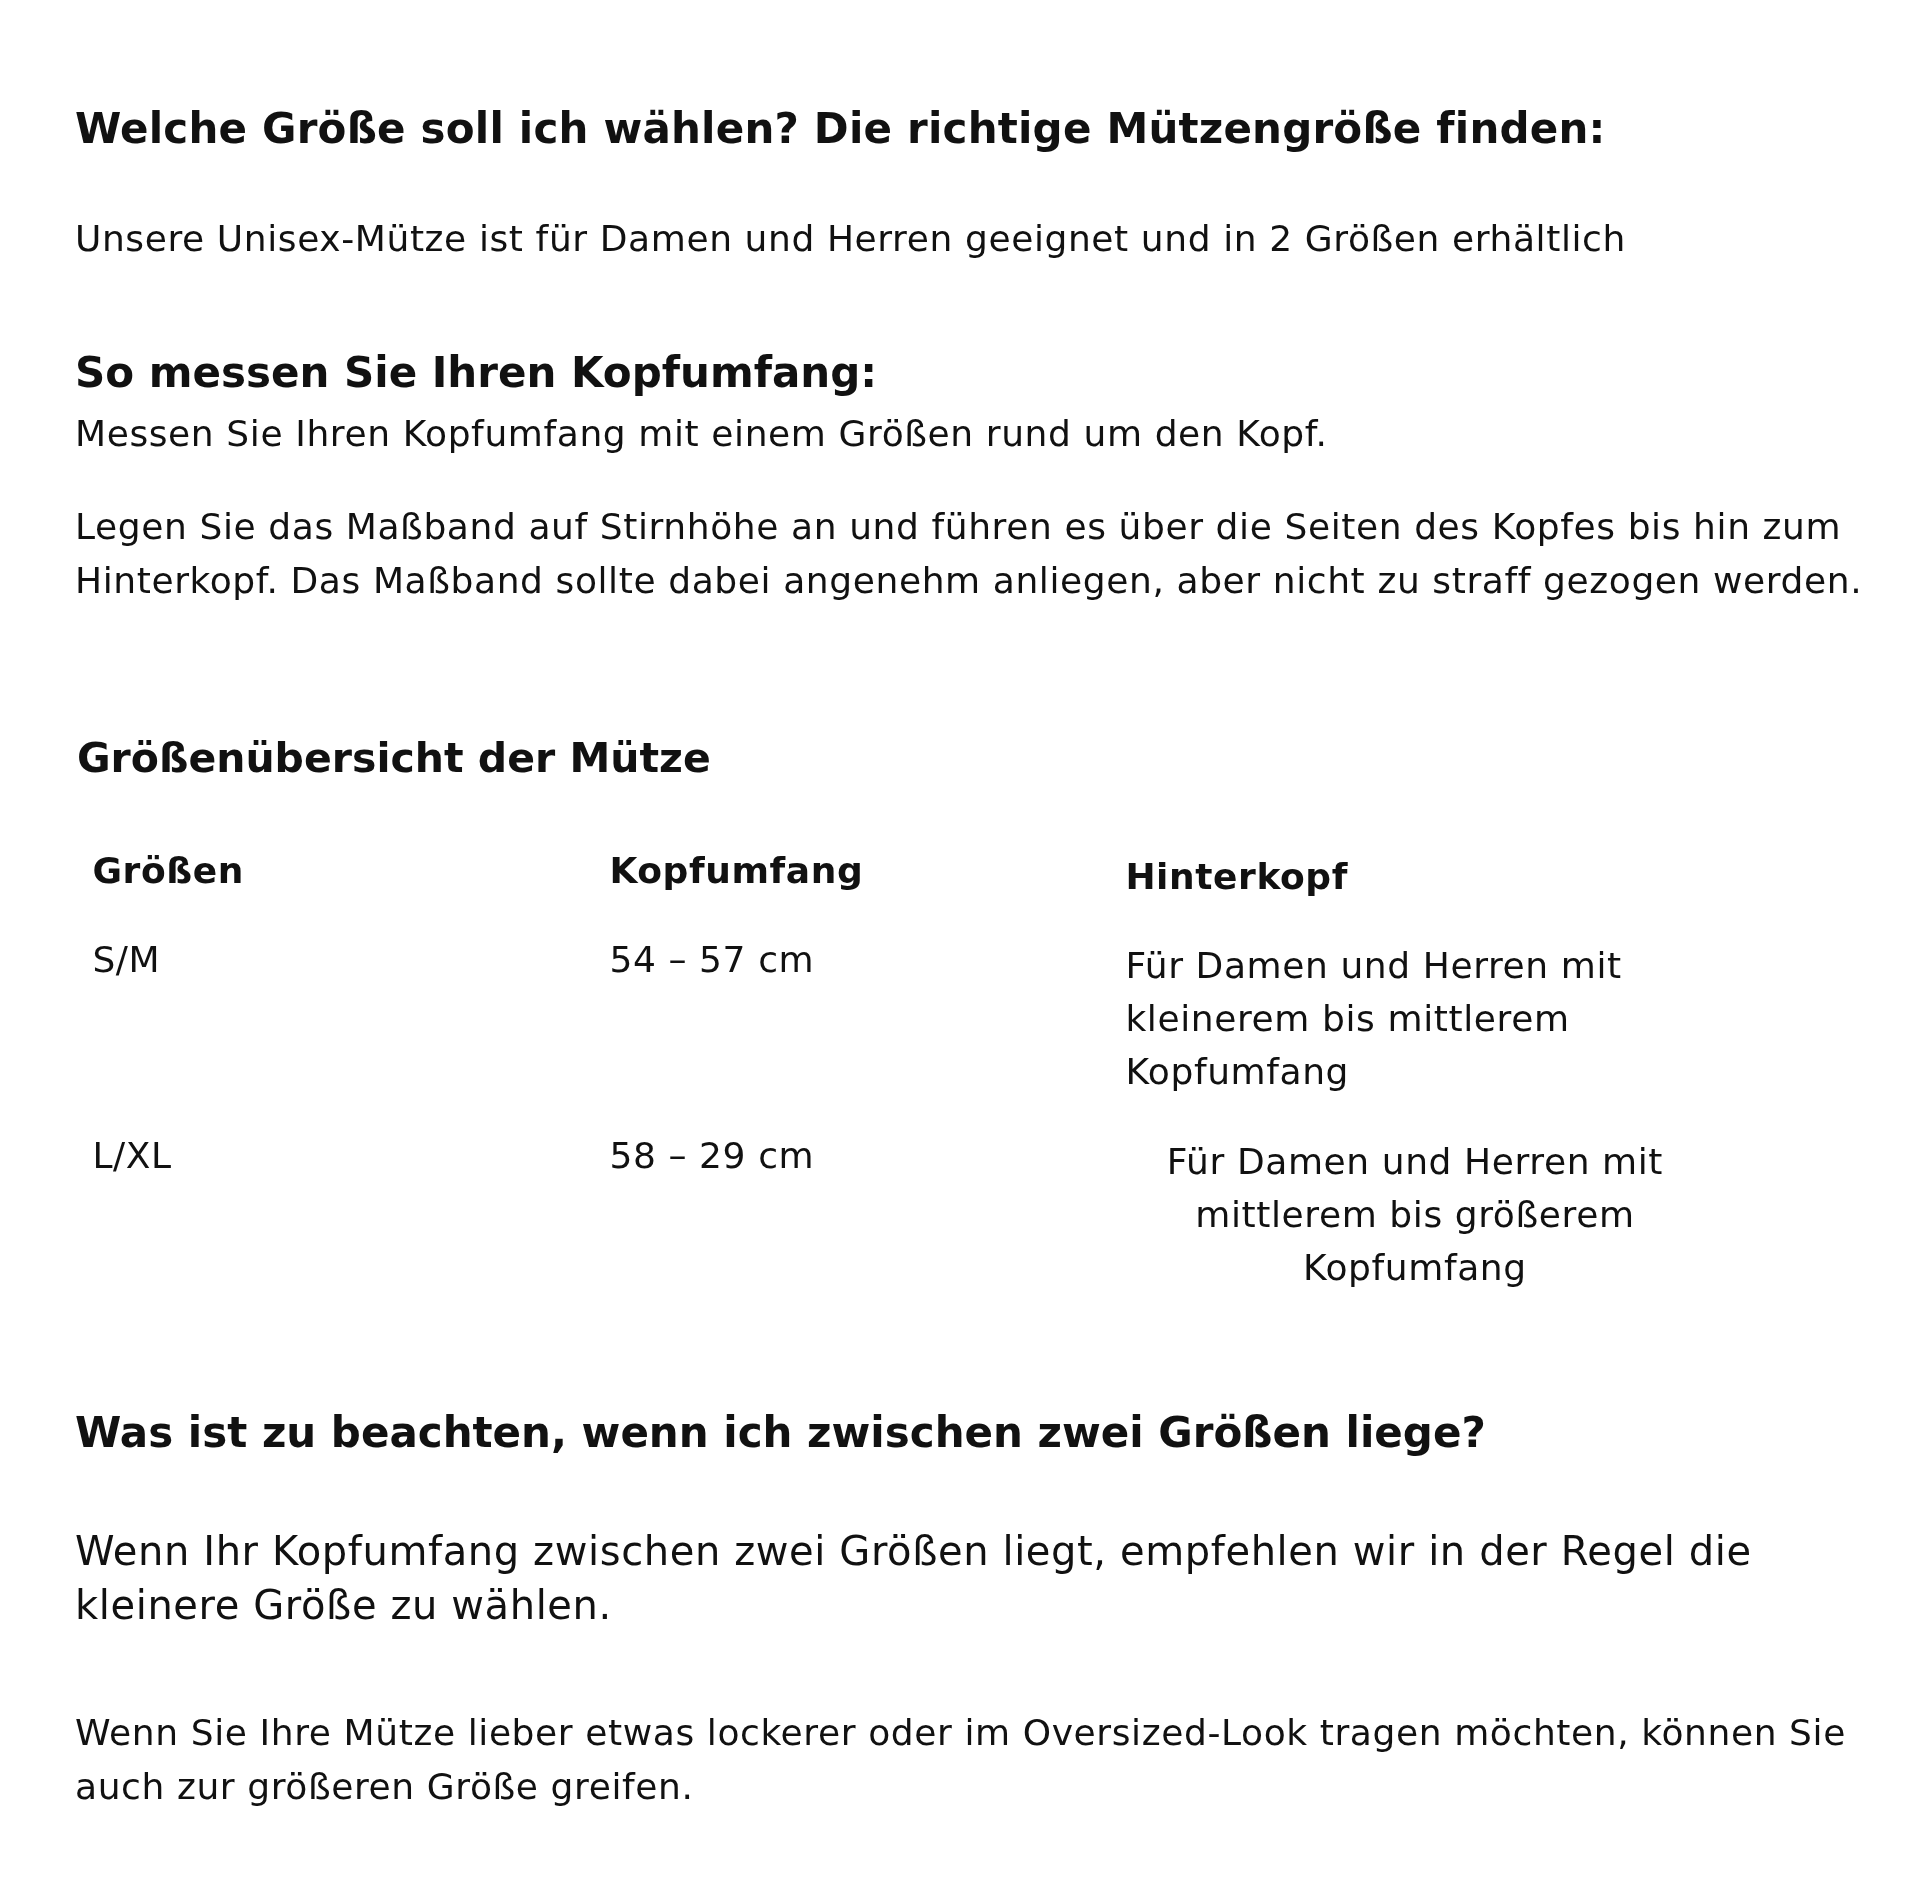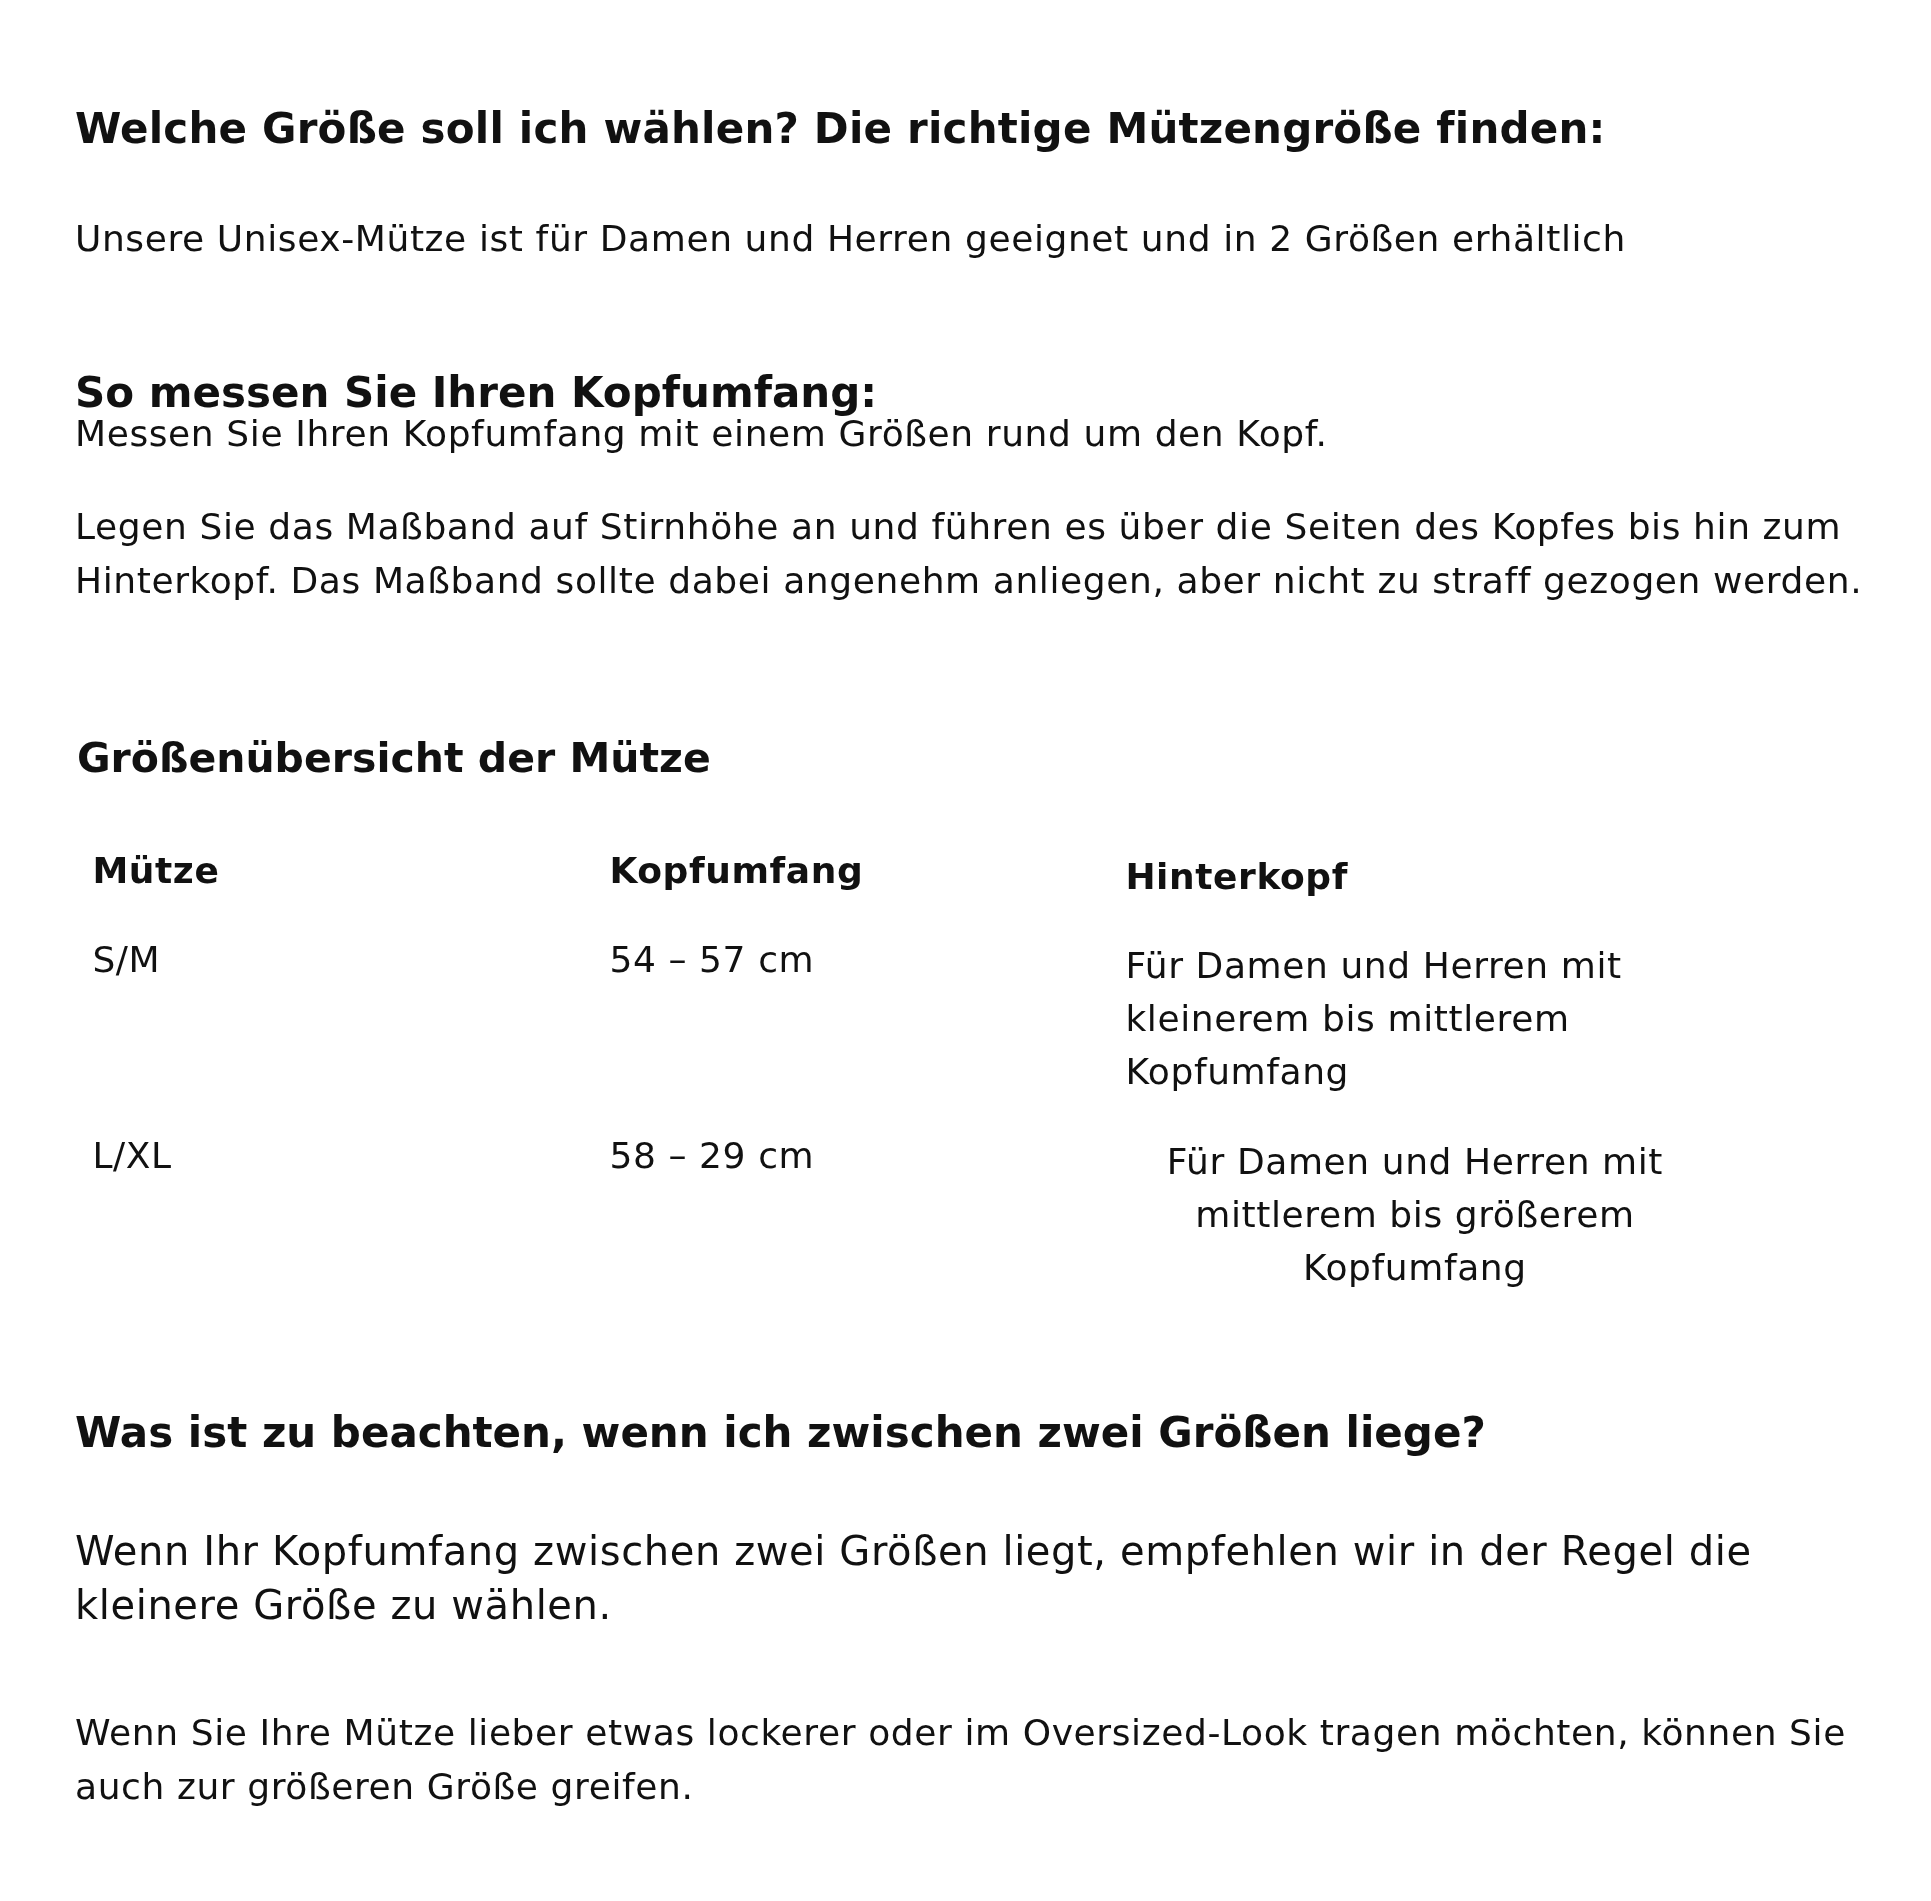--- a/index.html
+++ b/index.html
@@ -12,21 +12,21 @@
     .page { position: absolute; left: 75px; top: 0; width: 1815px; }
     .h1 {
       position: absolute; top: 104px; left: 0;
       font-size: 42px; font-weight: bold; letter-spacing: 0.2px; white-space: nowrap;
     }
     .intro {
       position: absolute; top: 218px; left: 0;
       font-size: 36px; white-space: nowrap; letter-spacing: 0.6px;
     }
     .h2-measure {
-      position: absolute; top: 368px; left: 0;
+      position: absolute; top: 348px; left: 0;
       font-size: 42px; font-weight: bold; white-space: nowrap;
     }
     .p-measure1 {
       position: absolute; top: 413px; left: 0;
       font-size: 36px; white-space: nowrap; letter-spacing: 0.6px;
     }
     .p-measure2 {
       position: absolute; top: 500px; left: 0; width: 1815px;
       font-size: 36px; line-height: 54px; letter-spacing: 0.6px;
     }
@@ -62,21 +62,21 @@
   <div class="h1">Welche Größe soll ich wählen?  Die richtige Mützengröße finden:</div>
   <div class="intro">Unsere Unisex-Mütze ist für Damen und Herren geeignet und in 2 Größen erhältlich</div>
 
   <div class="h2-measure">So messen Sie Ihren Kopfumfang:</div>
   <div class="p-measure1">Messen Sie Ihren Kopfumfang mit einem Größen rund um den Kopf.</div>
   <div class="p-measure2">Legen Sie das Maßband auf Stirnhöhe an und führen es über die Seiten des Kopfes bis hin zum Hinterkopf. Das Maßband sollte dabei angenehm anliegen, aber nicht zu straff gezogen werden.</div>
 
   <div class="h2-table">Größenübersicht der Mütze</div>
 
   <div class="table">
-    <div class="th col0">Mütze</div>
+    <div class="th col0">Größen</div>
     <div class="th col1">Kopfumfang</div>
     <div class="th col2">Hinterkopf</div>
 
     <div class="td col0 row0">S/M</div>
     <div class="td col1 row0">54 – 57 cm</div>
     <div class="td col2 row0">Für Damen und Herren mit kleinerem bis mittlerem Kopfumfang</div>
 
     <div class="td col0 row1">L/XL</div>
     <div class="td col1 row1">58 – 29 cm</div>
     <div class="td col2 row1">Für Damen und Herren mit mittlerem bis größerem Kopfumfang</div>

